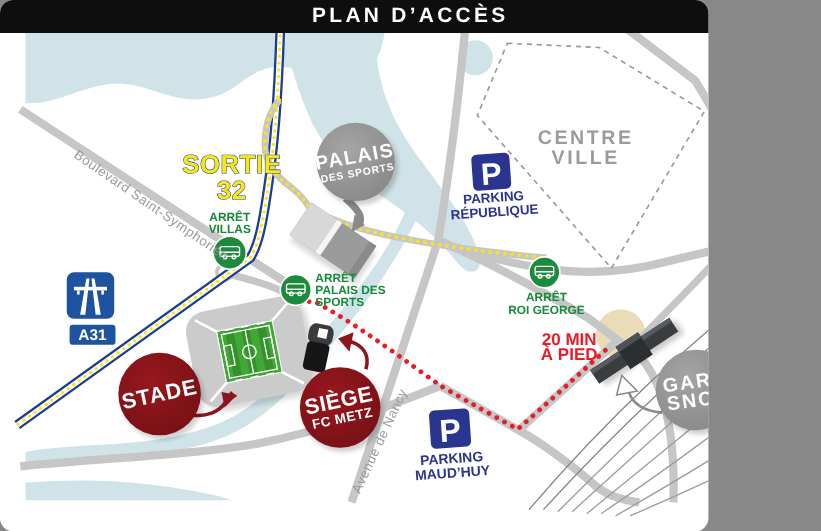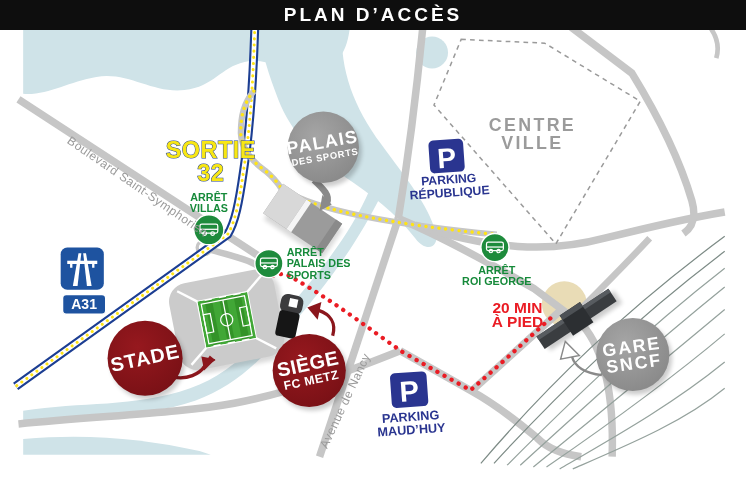--- a/index.html
+++ b/index.html
@@ -1,17 +1,17 @@
 <!DOCTYPE html>
 <html><head>
 <meta charset="utf-8">
 <style>
   html,body{margin:0;padding:0;background:#888;}
-  .screen{position:relative;width:746px;height:483px;background:#ffffff;overflow:hidden;
-          font-family:"Liberation Sans",sans-serif;}
+  .screen{position:relative;width:644px;height:483px;background:#ffffff;overflow:hidden;
+          font-family:"Liberation Sans",sans-serif;border-radius:12px;}
   .titlebar{position:absolute;left:0;top:0;width:746px;height:30px;background:#0e0e0e;
             display:flex;align-items:center;justify-content:center;}
   .titlebar span{color:#ffffff;font-size:19px;font-weight:bold;letter-spacing:3px;}
   svg{position:absolute;left:0;top:30px;}
   text{font-family:"Liberation Sans",sans-serif;}
 </style>
 </head>
 <body>
 
 <div class="screen">

